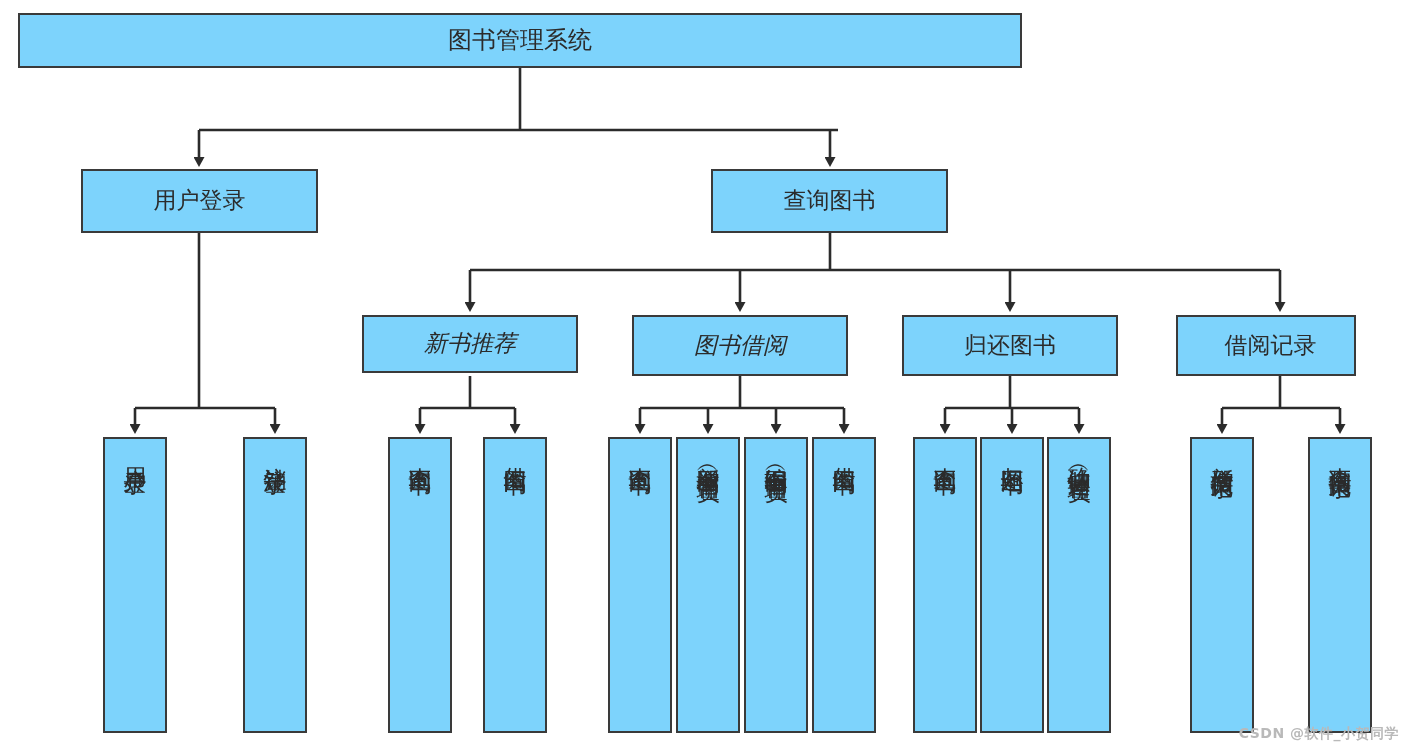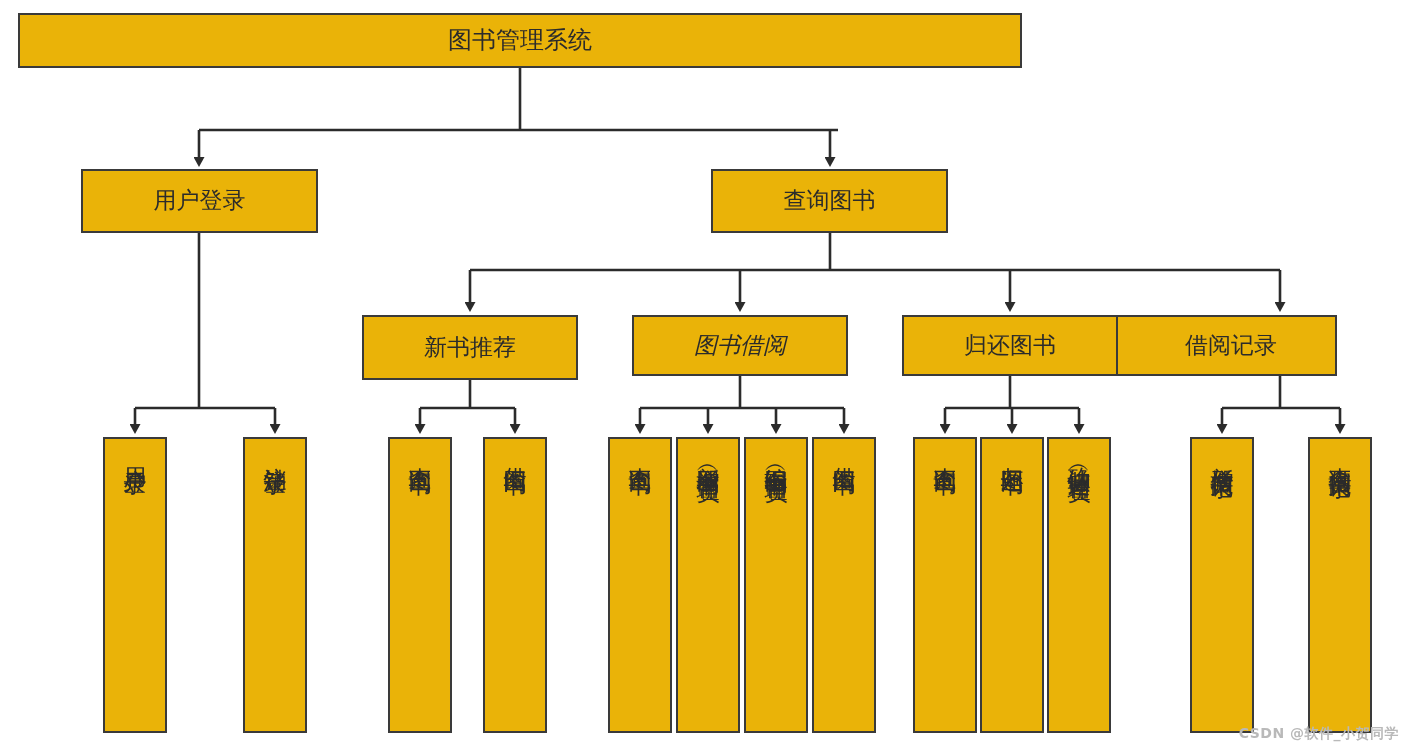--- a/index.html
+++ b/index.html
@@ -3,21 +3,21 @@
 <meta charset="utf-8">
 <style>
   html,body{margin:0;padding:0;background:#ffffff;}
   body{font-family:"DejaVu Sans","Liberation Sans",sans-serif;}
   #canvas{position:relative;width:1405px;height:747px;background:#fff;overflow:hidden;}
   svg.wires{position:absolute;left:0;top:0;width:1405px;height:747px;pointer-events:none;}
 
   .node{
     position:absolute;
     box-sizing:border-box;
-    background:#eab308;
+    background:#7dd3fc;
     border:2px solid #3a3a3a;
     display:flex;
     align-items:center;
     justify-content:center;
     color:#2b2b2b;
   }
   .node .lbl{
     display:block;
     text-align:center;
     line-height:1.18;
@@ -103,30 +103,30 @@
     <span class="lbl">图书管理系统</span>
   </div>
 
   <div class="node horiz" style="left:81px;top:169px;width:237px;height:64px;">
     <span class="lbl">用户登录</span>
   </div>
   <div class="node horiz" style="left:711px;top:169px;width:237px;height:64px;">
     <span class="lbl">查询图书</span>
   </div>
 
-  <div class="node horiz" style="left:362px;top:315px;width:216px;height:65px;">
+  <div class="node horiz" style="left:362px;top:315px;width:216px;height:58px;font-style:italic;">
     <span class="lbl">新书推荐</span>
   </div>
   <div class="node horiz" style="left:632px;top:315px;width:216px;height:61px;font-style:italic;">
     <span class="lbl">图书借阅</span>
   </div>
   <div class="node horiz" style="left:902px;top:315px;width:216px;height:61px;">
     <span class="lbl">归还图书</span>
   </div>
-  <div class="node horiz" style="left:1116px;top:315px;width:221px;height:61px;padding-left:9px;">
+  <div class="node horiz" style="left:1176px;top:315px;width:180px;height:61px;padding-left:9px;">
     <span class="lbl">借阅记录</span>
   </div>
 
   <div class="node vert" style="left:103px;top:437px;width:64px;height:296px;">
     <span class="lbl">用户登录</span>
   </div>
   <div class="node vert" style="left:243px;top:437px;width:64px;height:296px;">
     <span class="lbl">注销登录</span>
   </div>
 

